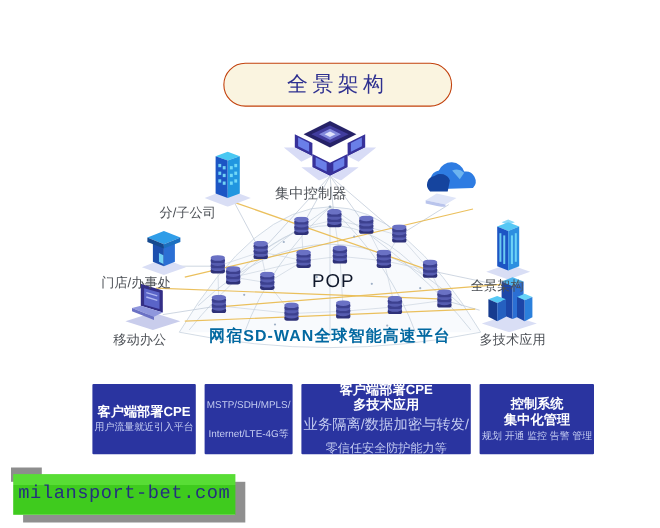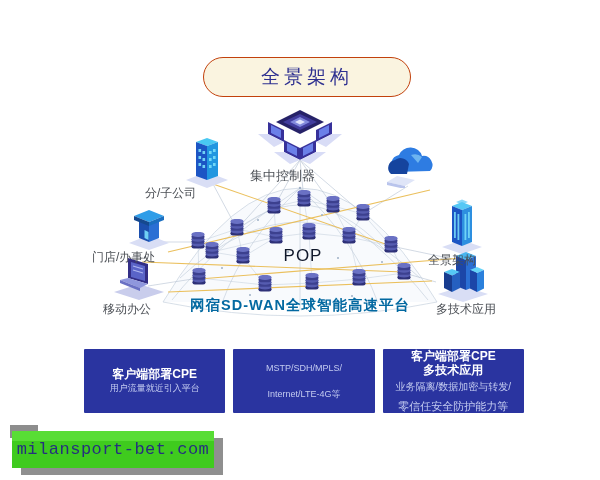--- a/index.html
+++ b/index.html
@@ -288,22 +288,27 @@
       <div class="t">客户端部署CPE</div>
       <div class="s">用户流量就近引入平台</div>
     </div>
     <div class="feature">
       <div class="s">MSTP/SDH/MPLS/</div>
       <div class="s" style="margin-top:14px">Internet/LTE-4G等</div>
     </div>
     <div class="feature">
       <div class="t">客户端部署CPE</div>
       <div class="t">多技术应用</div>
-      <div class="s" style="font-size:10px">业务隔离/数据加密与转发/</div>
+      <div class="s" style="font-size:13px">业务隔离/数据加密与转发/</div>
       <div class="s" style="margin-top:6px;font-size:11px">零信任安全防护能力等</div>
+    </div>
+    <div class="feature">
+      <div class="t">控制系统</div>
+      <div class="t">集中化管理</div>
+      <div class="s">规划 开通 监控 告警 管理</div>
     </div>
   </div>
 
   <div class="watermark">
     <div class="wm-tab"></div>
     <div class="wm-box">
       <span class="wm-text">milansport-bet.com</span>
     </div>
   </div>
 

